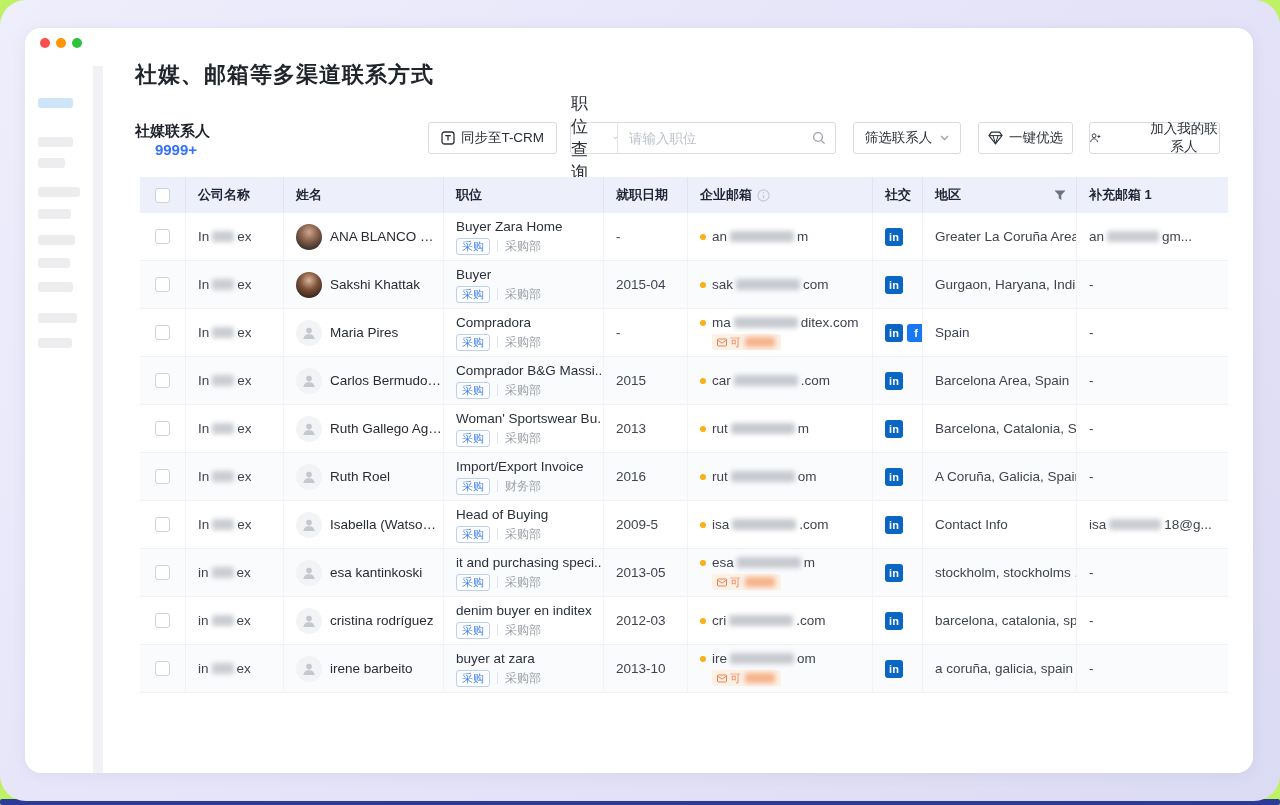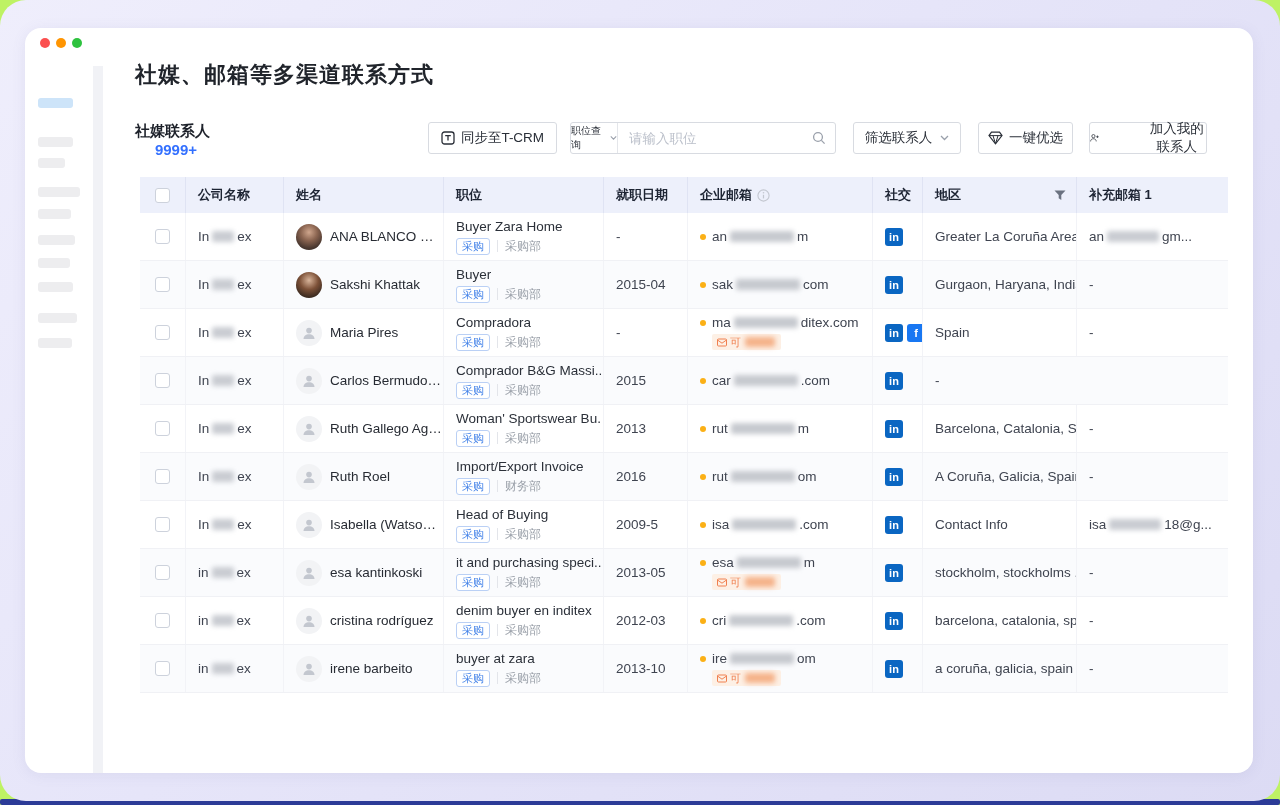--- a/index.html
+++ b/index.html
@@ -30,24 +30,24 @@
 
   
   .toolbar { position:absolute; left:135px; top:122px; width:1093px; height:32px; }
   .contacts-label { position:absolute; left:0; top:0; height:32px; display:flex; align-items:center; font-size:15px; font-weight:700; color:#1d212a;flex-direction:column; }
   .contacts-count { margin-left:7px; color:#3370ff; font-weight:700; font-size:15px; }
   .btn { position:absolute; top:0; height:32px; border:1px solid #d8dbe1; border-radius:3px; background:#fff;
          display:flex; align-items:center; justify-content:center; gap:6px; font-size:13.5px; color:#2a2f38; cursor:pointer; }
   .btn-sync { left:293px; width:129px; }
   .btn-filter { left:718px; width:108px; }
   .btn-optimize { left:843px; width:95px; }
-  .btn-add { left:954px; width:118px;gap:48px; }
+  .btn-add { left:954px; width:131px;gap:48px; }
   .chev { margin-left:2px; }
   .search-group { position:absolute; left:435px; top:0; width:266px; height:32px; border:1px solid #d8dbe1; border-radius:3px; background:#fff; display:flex; }
-  .seg-dd { width:120px; display:flex; align-items:center; justify-content:center; gap:6px; font-size:10px; color:#2a2f38; border-right:1px solid #e4e6ea; cursor:pointer; }
+  .seg-dd { width:120px; display:flex; align-items:center; justify-content:center; gap:6px; font-size:17px; color:#2a2f38; border-right:1px solid #e4e6ea; cursor:pointer; }
   .seg-input { flex:1; display:flex; align-items:center; padding:0 9px 0 11px; gap:6px; }
   .seg-input input { border:0; outline:0; flex:1; min-width:0; font-size:13.5px; color:#333; font-family:inherit; background:transparent; }
   .seg-input input::placeholder { color:#bcc1cb; }
 
   
   .table { position:absolute; left:140px; top:177px; width:1088px; }
   .thead, .trow { display:grid; grid-template-columns:46px 98px 160px 160px 84px 185px 50px 154px 151px; }
   .thead { height:36px; background:#edf0fb; }
   .th { display:flex; align-items:center; padding-left:12px; font-size:13px; font-weight:700; color:#1d2433; border-right:1px solid #dfe3f3; }
   .th:last-child { border-right:0; }
@@ -376,20 +376,21 @@
         <span>car</span>
               <span class="redact rd-email"></span>
               <span>.com</span>
       </div>
 
     </div>
     <div class="cell">
       <span class="sns li">in</span>
 
     </div>
+    <div class="cell c-region">Barcelona Area, Spain</div>
     <div class="cell c-extra">
 
       <span>-</span>
     </div>
   </div>
 
   <div class="trow">
     <div class="cell c-check">
             <span class="checkbox"></span>
           </div>

